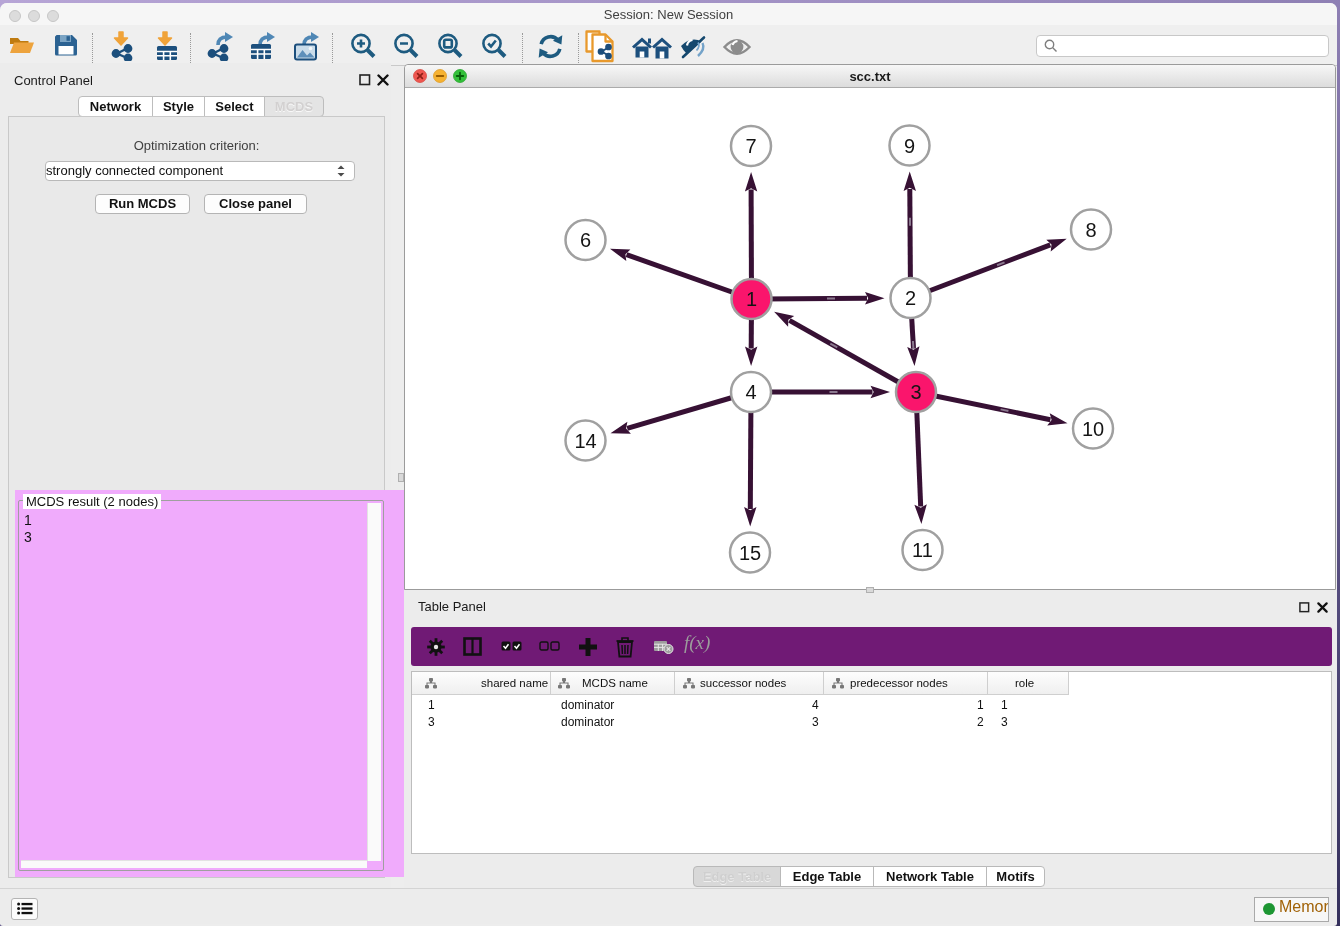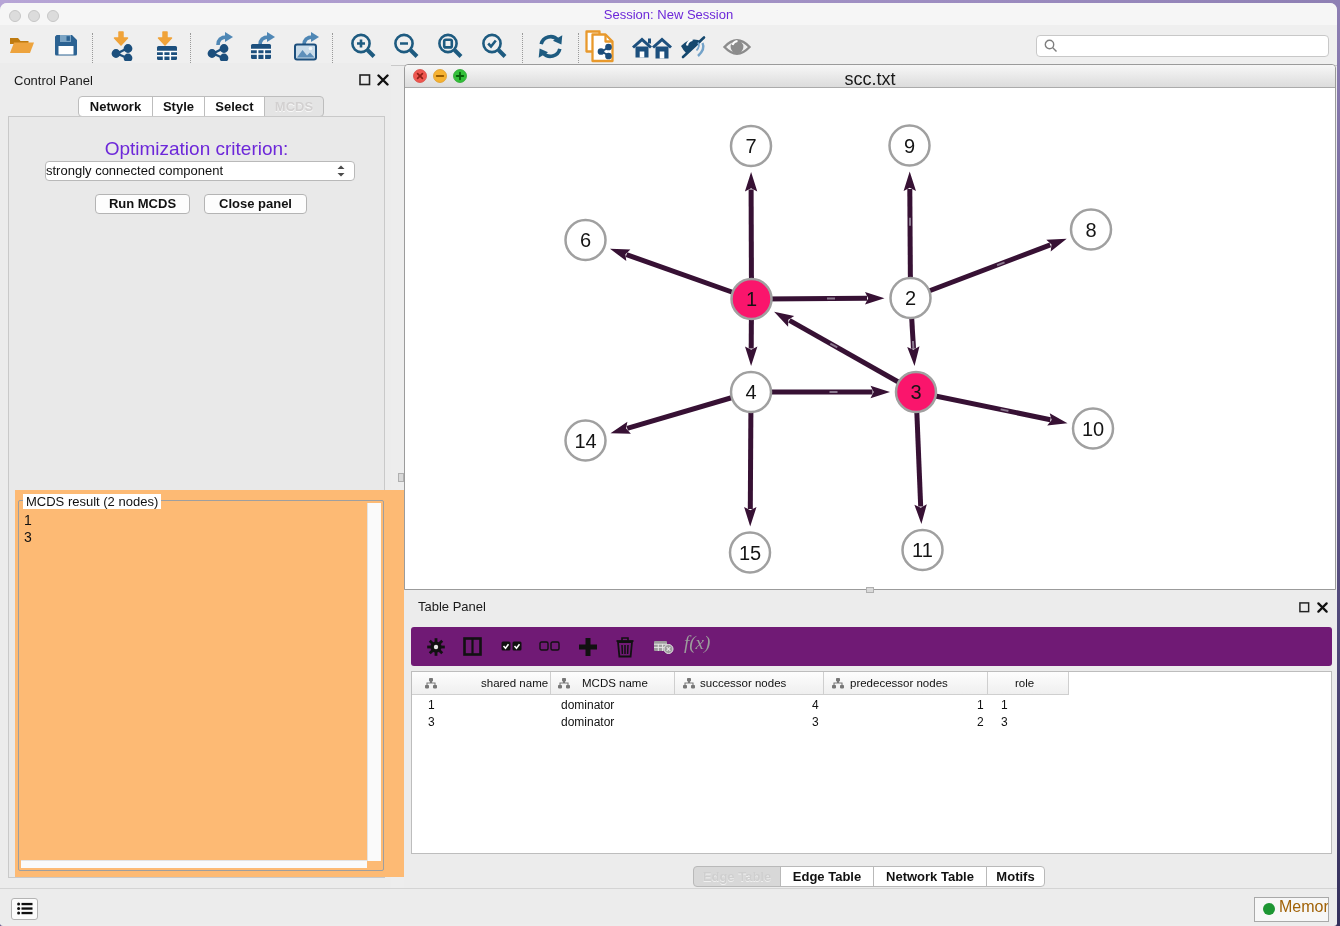--- a/index.html
+++ b/index.html
@@ -5,58 +5,58 @@
 body{width:1340px;height:926px;position:relative;overflow:hidden;
  background:linear-gradient(160deg,#b7a5d6 0%,#9c8cc0 25%,#6a5f94 60%,#35305c 100%);
  font-family:"Liberation Sans",sans-serif;}
 #win{position:absolute;left:0;top:3px;width:1337px;height:923px;background:#ededed;
  border-radius:7px 7px 3px 3px;overflow:hidden}
 
 #titlebar{position:absolute;left:0;top:0;width:100%;height:22px;background:#f6f6f6;
  border-bottom:1px solid #d8d8d8}
 .tl{position:absolute;top:7px;width:12px;height:12px;border-radius:50%;
  background:#dcdcdc;border:1px solid #c6c6c6;box-sizing:border-box}
-#tbtitle{position:absolute;left:0;right:0;top:4px;text-align:center;font-size:13px;color:#6d28d9}
+#tbtitle{position:absolute;left:0;right:0;top:4px;text-align:center;font-size:13px;color:#404040}
 
 #toolbar{position:absolute;left:0;top:22px;width:100%;height:40px;background:#efefef;
  border-bottom:1px solid #c9c9c9}
 .ticon{position:absolute;top:30px}
 .tsep{position:absolute;top:8px;width:0;height:34px;border-left:1px dotted #9a9a9a}
 #search{position:absolute;left:1036px;top:10px;width:291px;height:20px;background:#fff;
  border:1px solid #c8c8c8;border-radius:4px}
 
 #cpanel{position:absolute;left:0;top:60px;width:391px;height:825px;background:#ececec}
 #cphead{position:absolute;left:14px;top:10px;font-size:13px;color:#1a1a1a}
 .winbtn{position:absolute;top:10px;font-size:12px;color:#222}
 #cptabs{position:absolute;left:78px;top:33px;height:20px}
 .cptab{position:absolute;top:0;height:19px;background:#fff;border:1px solid #bdbdbd;
  font-size:13px;font-weight:bold;color:#111;text-align:center;line-height:19px;box-sizing:content-box}
 #cpcontent{position:absolute;left:8px;top:53px;width:377px;height:762px;background:#e9e9e9;
  border:1px solid #c9c9c9;box-sizing:border-box}
-#optlabel{position:absolute;left:0;width:100%;top:21px;text-align:center;font-size:19px;color:#6d28d9}
+#optlabel{position:absolute;left:0;width:100%;top:21px;text-align:center;font-size:13px;color:#404040}
 #optsel{position:absolute;left:36px;top:44px;width:310px;height:20px;background:#fff;
  border:1px solid #b9b9b9;border-radius:4px;box-sizing:border-box;font-size:13px;color:#111;
  line-height:18px;}
 .btn{position:absolute;top:77px;height:20px;background:#fdfdfd;border:1px solid #b4b4b4;
  border-radius:4px;box-sizing:border-box;font-size:13px;font-weight:bold;color:#111;text-align:center;line-height:18px}
-#resultpanel{position:absolute;left:6px;top:373px;width:432px;height:387px;background:#fdba74}
+#resultpanel{position:absolute;left:6px;top:373px;width:432px;height:387px;background:#f0abfc}
 #fieldset{position:absolute;left:3px;top:10px;width:364px;height:369px;
  border:1px solid #9f9f9f;border-radius:2px}
 #fslabel{position:absolute;left:4px;top:-7px;background:#fff;padding:0 3px;font-size:13px;color:#111}
 #fstext{position:absolute;left:5px;top:11px;font-size:14px;color:#111;line-height:17px}
 .sbtrackv{position:absolute;right:2px;top:2px;bottom:9px;width:13px;background:#fafafa;border-left:1px solid #e3e3e3}
 .sbtrackh{position:absolute;left:2px;bottom:2px;right:16px;height:7px;background:#fafafa;border-top:1px solid #e3e3e3}
 
 #netwin{position:absolute;left:404px;top:61px;width:932px;height:526px;
  background:#fff;border:1px solid #9b9b9b;box-sizing:border-box;border-radius:4px 4px 0 0}
 #nettitle{position:absolute;left:0;top:0;width:100%;height:23px;
  background:linear-gradient(#f7f7f7,#dcdcdc);border-bottom:1px solid #ababab;
  border-radius:4px 4px 0 0;box-sizing:border-box}
-#netname{position:absolute;left:0;right:0;top:4px;text-align:center;font-size:18px;
- font-weight:normal;color:#1a1a1a}
+#netname{position:absolute;left:0;right:0;top:4px;text-align:center;font-size:13px;
+ font-weight:bold;color:#1a1a1a}
 
 #tpanel{position:absolute;left:404px;top:587px;width:933px;height:298px;background:#ececec}
 #tphead{position:absolute;left:14px;top:9px;font-size:13px;color:#1a1a1a}
 #ttoolbar{position:absolute;left:7px;top:37px;width:921px;height:39px;background:#701a75;border-radius:3px}
 #ttable{position:absolute;left:7px;top:81px;width:921px;height:183px;background:#fff;
  border:1px solid #bdbdbd;box-sizing:border-box}
 .thcell{position:absolute;top:0;height:22px;background:linear-gradient(#fdfdfd,#efefef);
  border-right:1px solid #cfcfcf;box-sizing:border-box;font-size:12px;color:#111;text-align:center;line-height:22px}
 .trow{position:absolute;font-size:12px;color:#111}
 #ttabs{position:absolute;left:289px;top:276px;height:21px}

